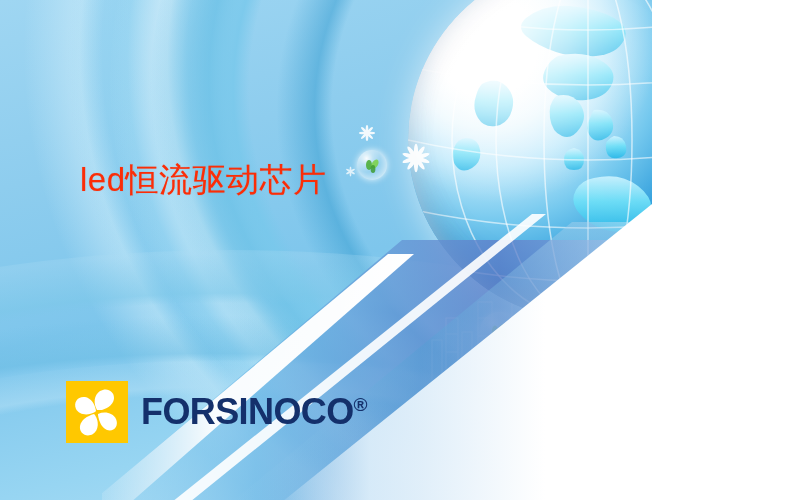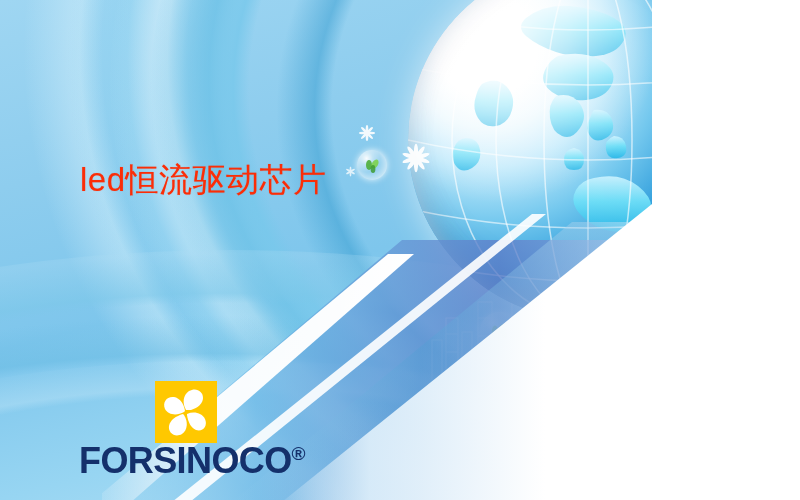--- a/index.html
+++ b/index.html
@@ -57,21 +57,21 @@
   
   #ribbons{position:absolute;right:-10px;bottom:-10px;width:560px;height:330px;overflow:hidden;pointer-events:none;}
 
   
   #headline{position:absolute;left:80px;top:158px;color:#fb2d07;line-height:1.34;
     font-size:33px;letter-spacing:.5px;text-shadow:0 0 1px rgba(251,45,7,.4);}
   #headline .line1{display:block;white-space:nowrap;}
   #headline .line2{display:block;white-space:nowrap;padding-left:14px;}
 
   
-  #logo{position:absolute;left:66px;top:381px;display:flex;align-items:center;flex-direction:column;}
+  #logo{position:absolute;left:66px;top:381px;display:flex;align-items:center;}
   #logo-mark{width:62px;height:62px;background:#ffc800;position:relative;flex:0 0 auto;}
   #logo-mark svg{position:absolute;inset:0;}
   #logo-text{margin-left:13px;}
   #brand{color:#14306b;font-weight:bold;font-size:36px;letter-spacing:-.6px;line-height:1;white-space:nowrap;}
   #brand .reg{font-size:19px;vertical-align:super;letter-spacing:0;}
   #tagline{color:#14306b;font-size:16.5px;line-height:1.1;margin-top:3px;white-space:nowrap;letter-spacing:-.1px;}
 </style>
 </head>
 <body>
 

